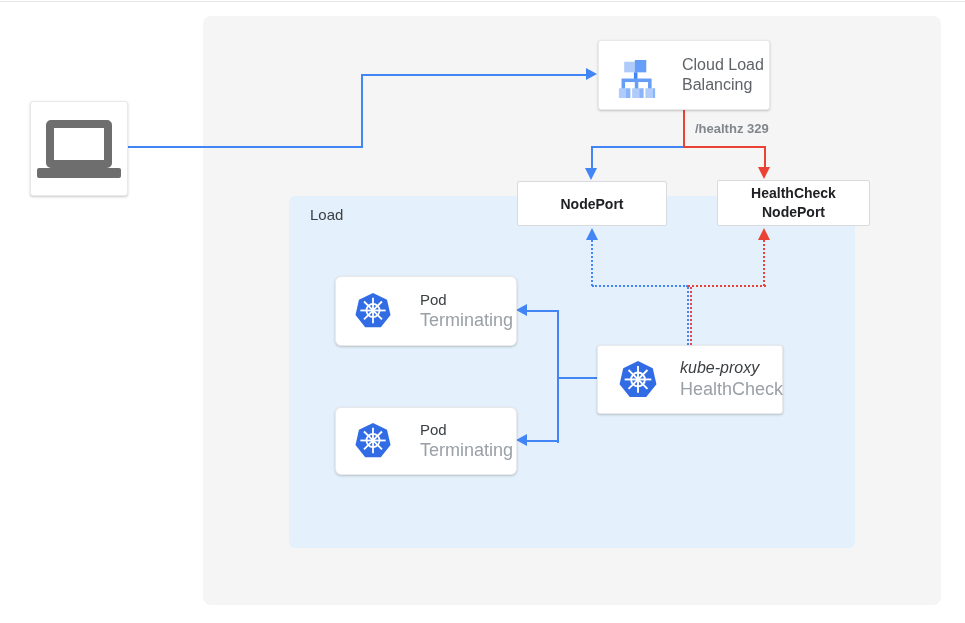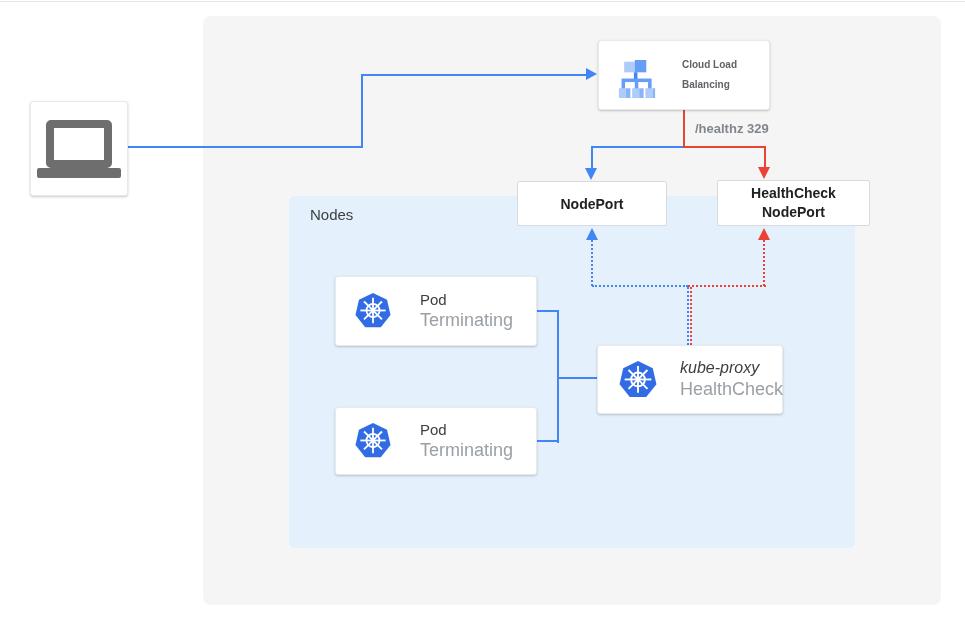--- a/index.html
+++ b/index.html
@@ -18,28 +18,28 @@
   .box{position:absolute;background:#fff;z-index:2;display:flex;align-items:center;}
   .card{border:1px solid #E9E9E9;border-radius:3px;box-shadow:0 1px 2px rgba(60,64,67,.18),0 1px 3px rgba(60,64,67,.10);}
   .plain{border:1px solid #D8DADD;border-radius:2px;justify-content:center;}
 
   .laptop-box{left:30px;top:101px;width:98px;height:95px;justify-content:center;}
   .laptop{position:relative;width:84px;height:58px;}
   .lap-screen{position:absolute;left:9px;top:0;width:66px;height:48px;border:8px solid #6E6E6E;border-radius:5px;background:#fff;}
   .lap-base{position:absolute;left:0;top:48px;width:84px;height:10px;background:#6E6E6E;border-radius:2px;}
 
   .clb-box{left:598px;top:40px;width:172px;height:70px;}
-  .clb-text{font-size:10px;line-height:20px;color:var(--txtgray);width:84px;margin-left:26px;font-weight:bold;}
+  .clb-text{font-size:16px;line-height:20px;color:var(--txtgray);width:84px;margin-left:26px;}
   .clb-icon{margin-left:19px;flex:0 0 auto;}
 
   .nodeport-box{left:517px;top:181px;width:150px;height:45px;}
   .hc-box{left:717px;top:180px;width:153px;height:46px;flex-direction:column;line-height:19px;}
   .port-label{font-size:14px;font-weight:bold;color:var(--txtdark);text-align:center;}
 
-  .pod-box{left:335px;width:202px;}
+  .pod-box{left:335px;width:182px;border-radius:6px;}
   .pod1{top:276px;height:70px;}
   .pod2{top:407px;height:68px;}
   .kp-box{left:597px;top:345px;width:186px;height:69px;}
   .k8s-icon{margin-left:18px;flex:0 0 auto;}
   .box-text{margin-left:28px;}
   .box-title{font-size:15px;color:#3C4043;}
   .kp-title{font-size:16px;color:#3C4043;font-style:italic;}
   .box-sub{font-size:18px;color:var(--muted);margin-top:2px;}
 
   .healthz{position:absolute;left:695px;top:121px;font-size:13px;font-weight:bold;color:#80868B;z-index:2;}
@@ -57,21 +57,21 @@
   .arr-down.red{border-top-color:var(--red);}
   .arr-up.red{border-bottom-color:var(--red);}
 </style>
 </head>
 <body>
 
 <div class="canvas">
   <div class="topline"></div>
   <div class="panel"></div>
   <div class="nodes"></div>
-  <div class="nodes-label">Nodes</div>
+  <div class="nodes-label">Load</div>
 
   <div class="box card laptop-box">
     <div class="laptop">
       <div class="lap-screen"></div>
       <div class="lap-base"></div>
     </div>
   </div>
 
   <div class="ln" style="left:128px;top:146px;width:235px;height:2px;background:var(--blue);"></div>
   <div class="ln" style="left:361px;top:75px;width:2px;height:73px;background:var(--blue);"></div>

